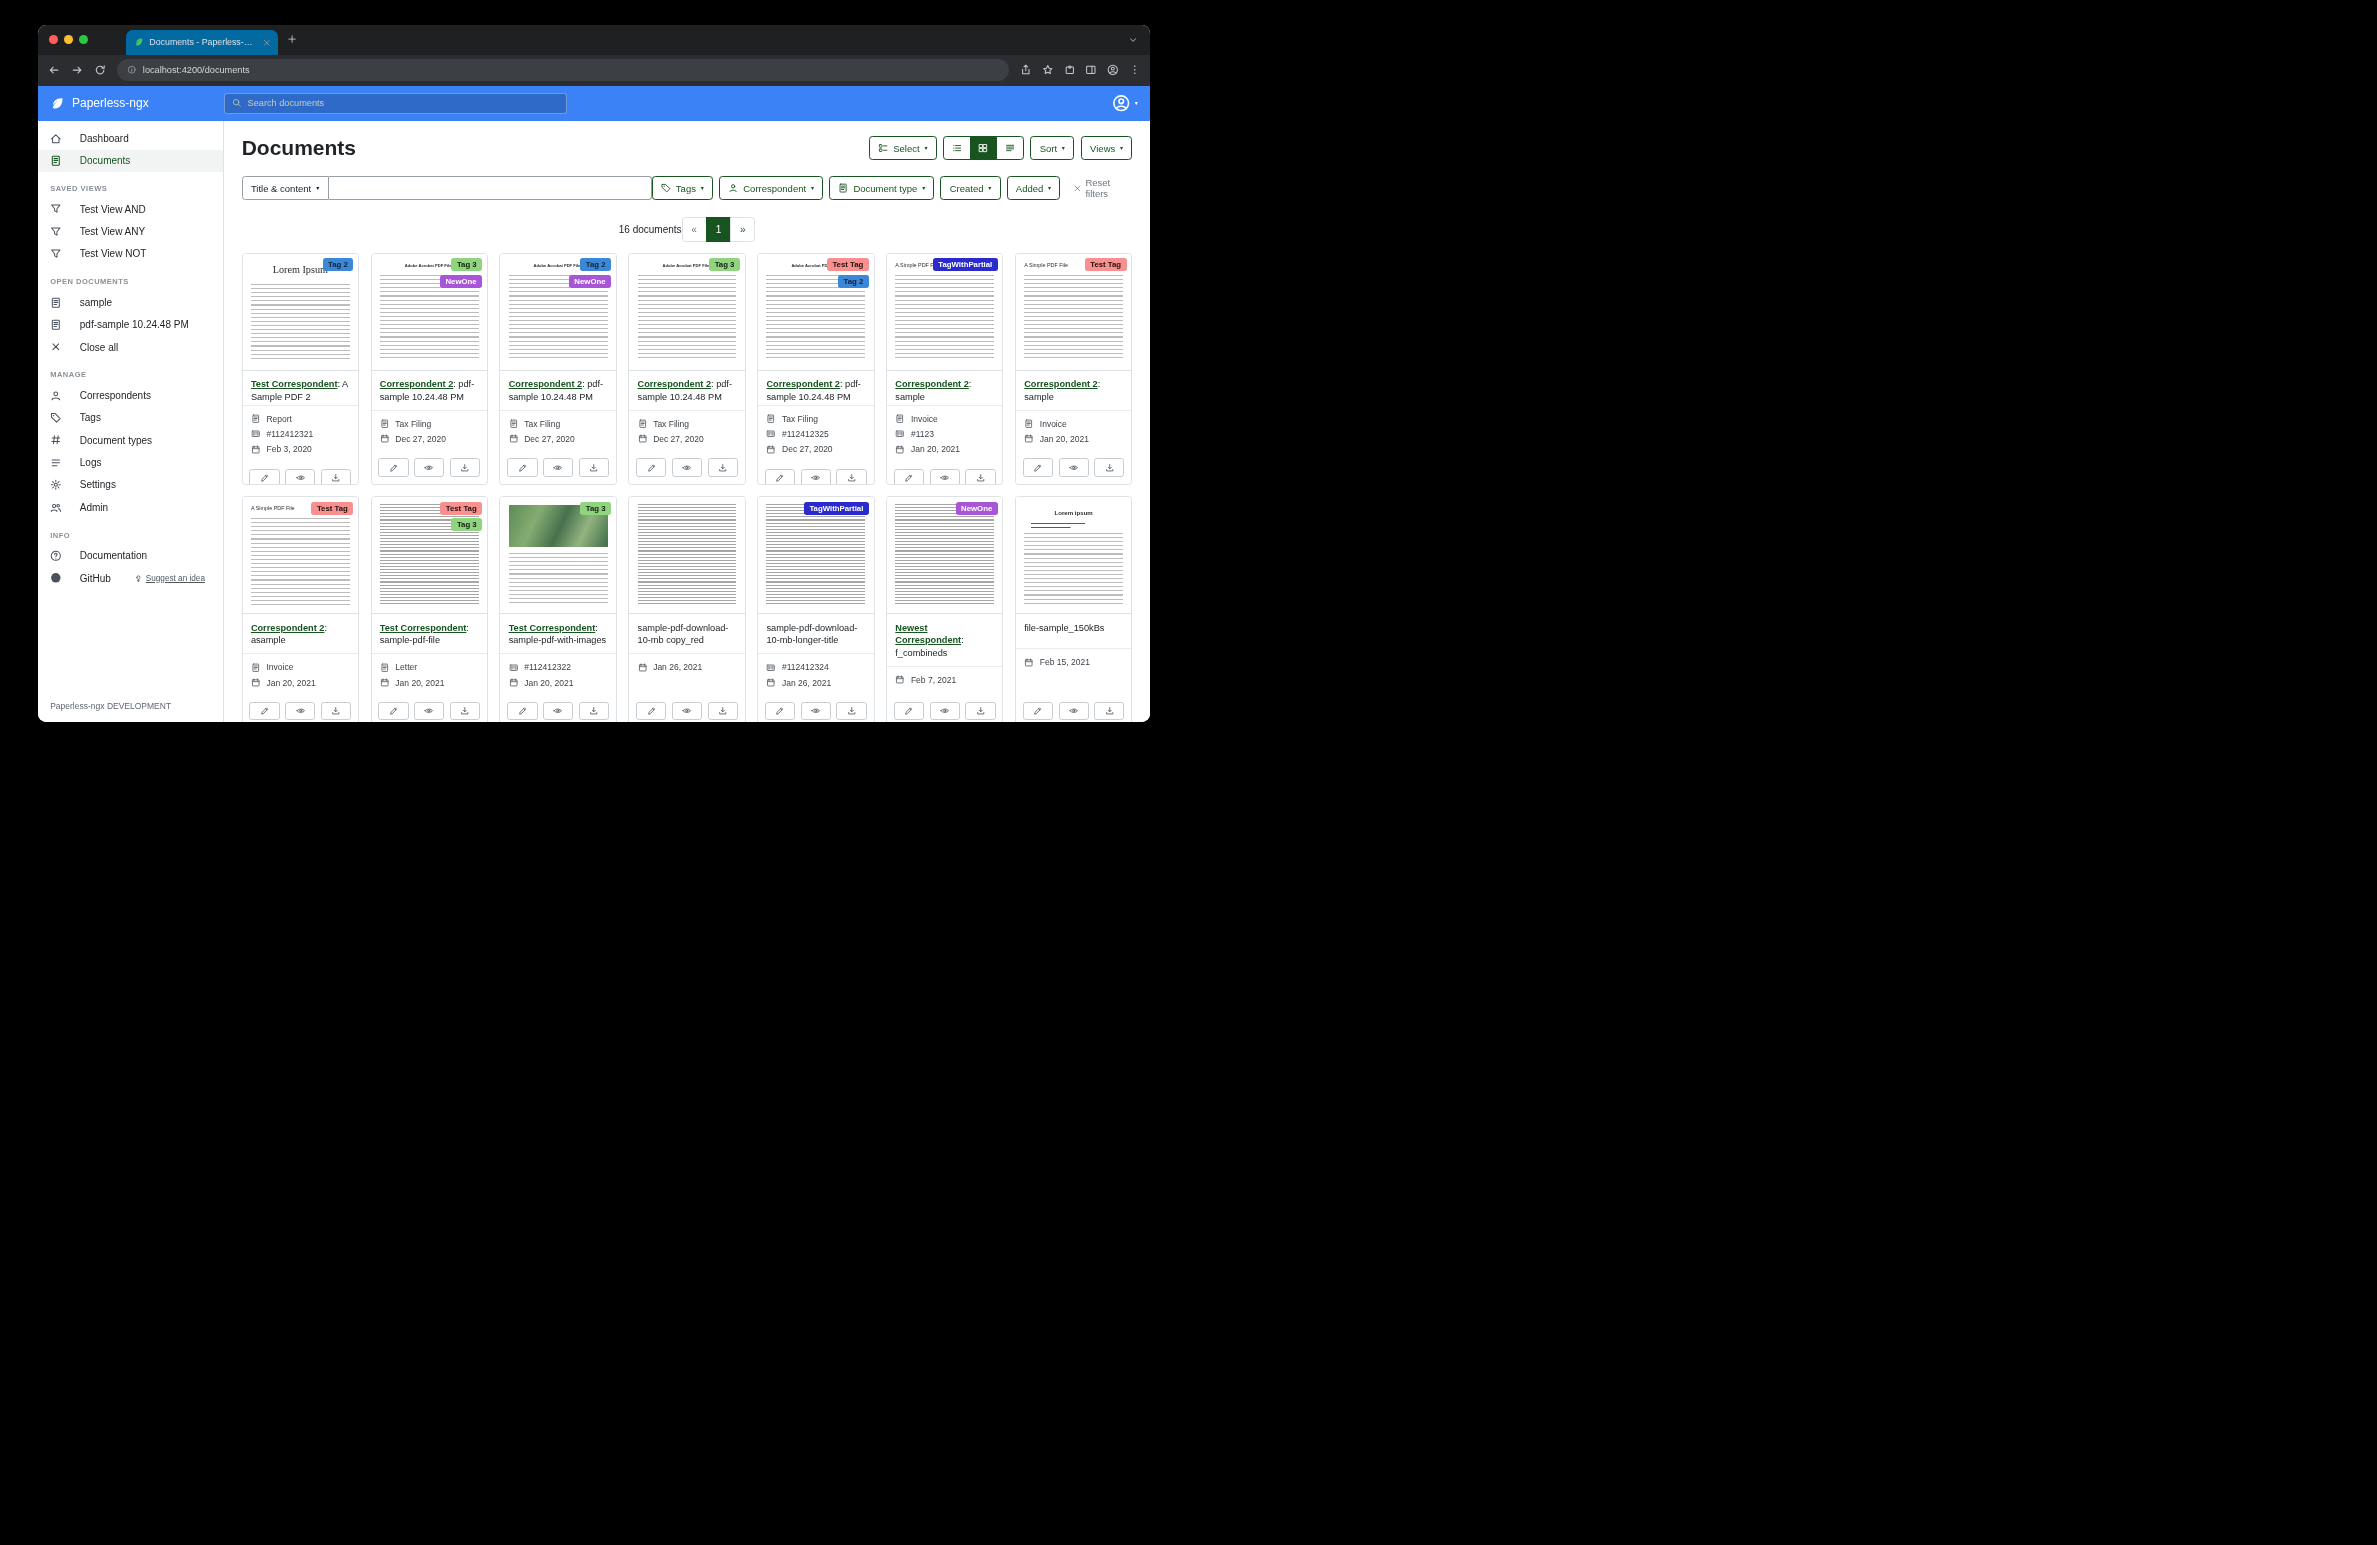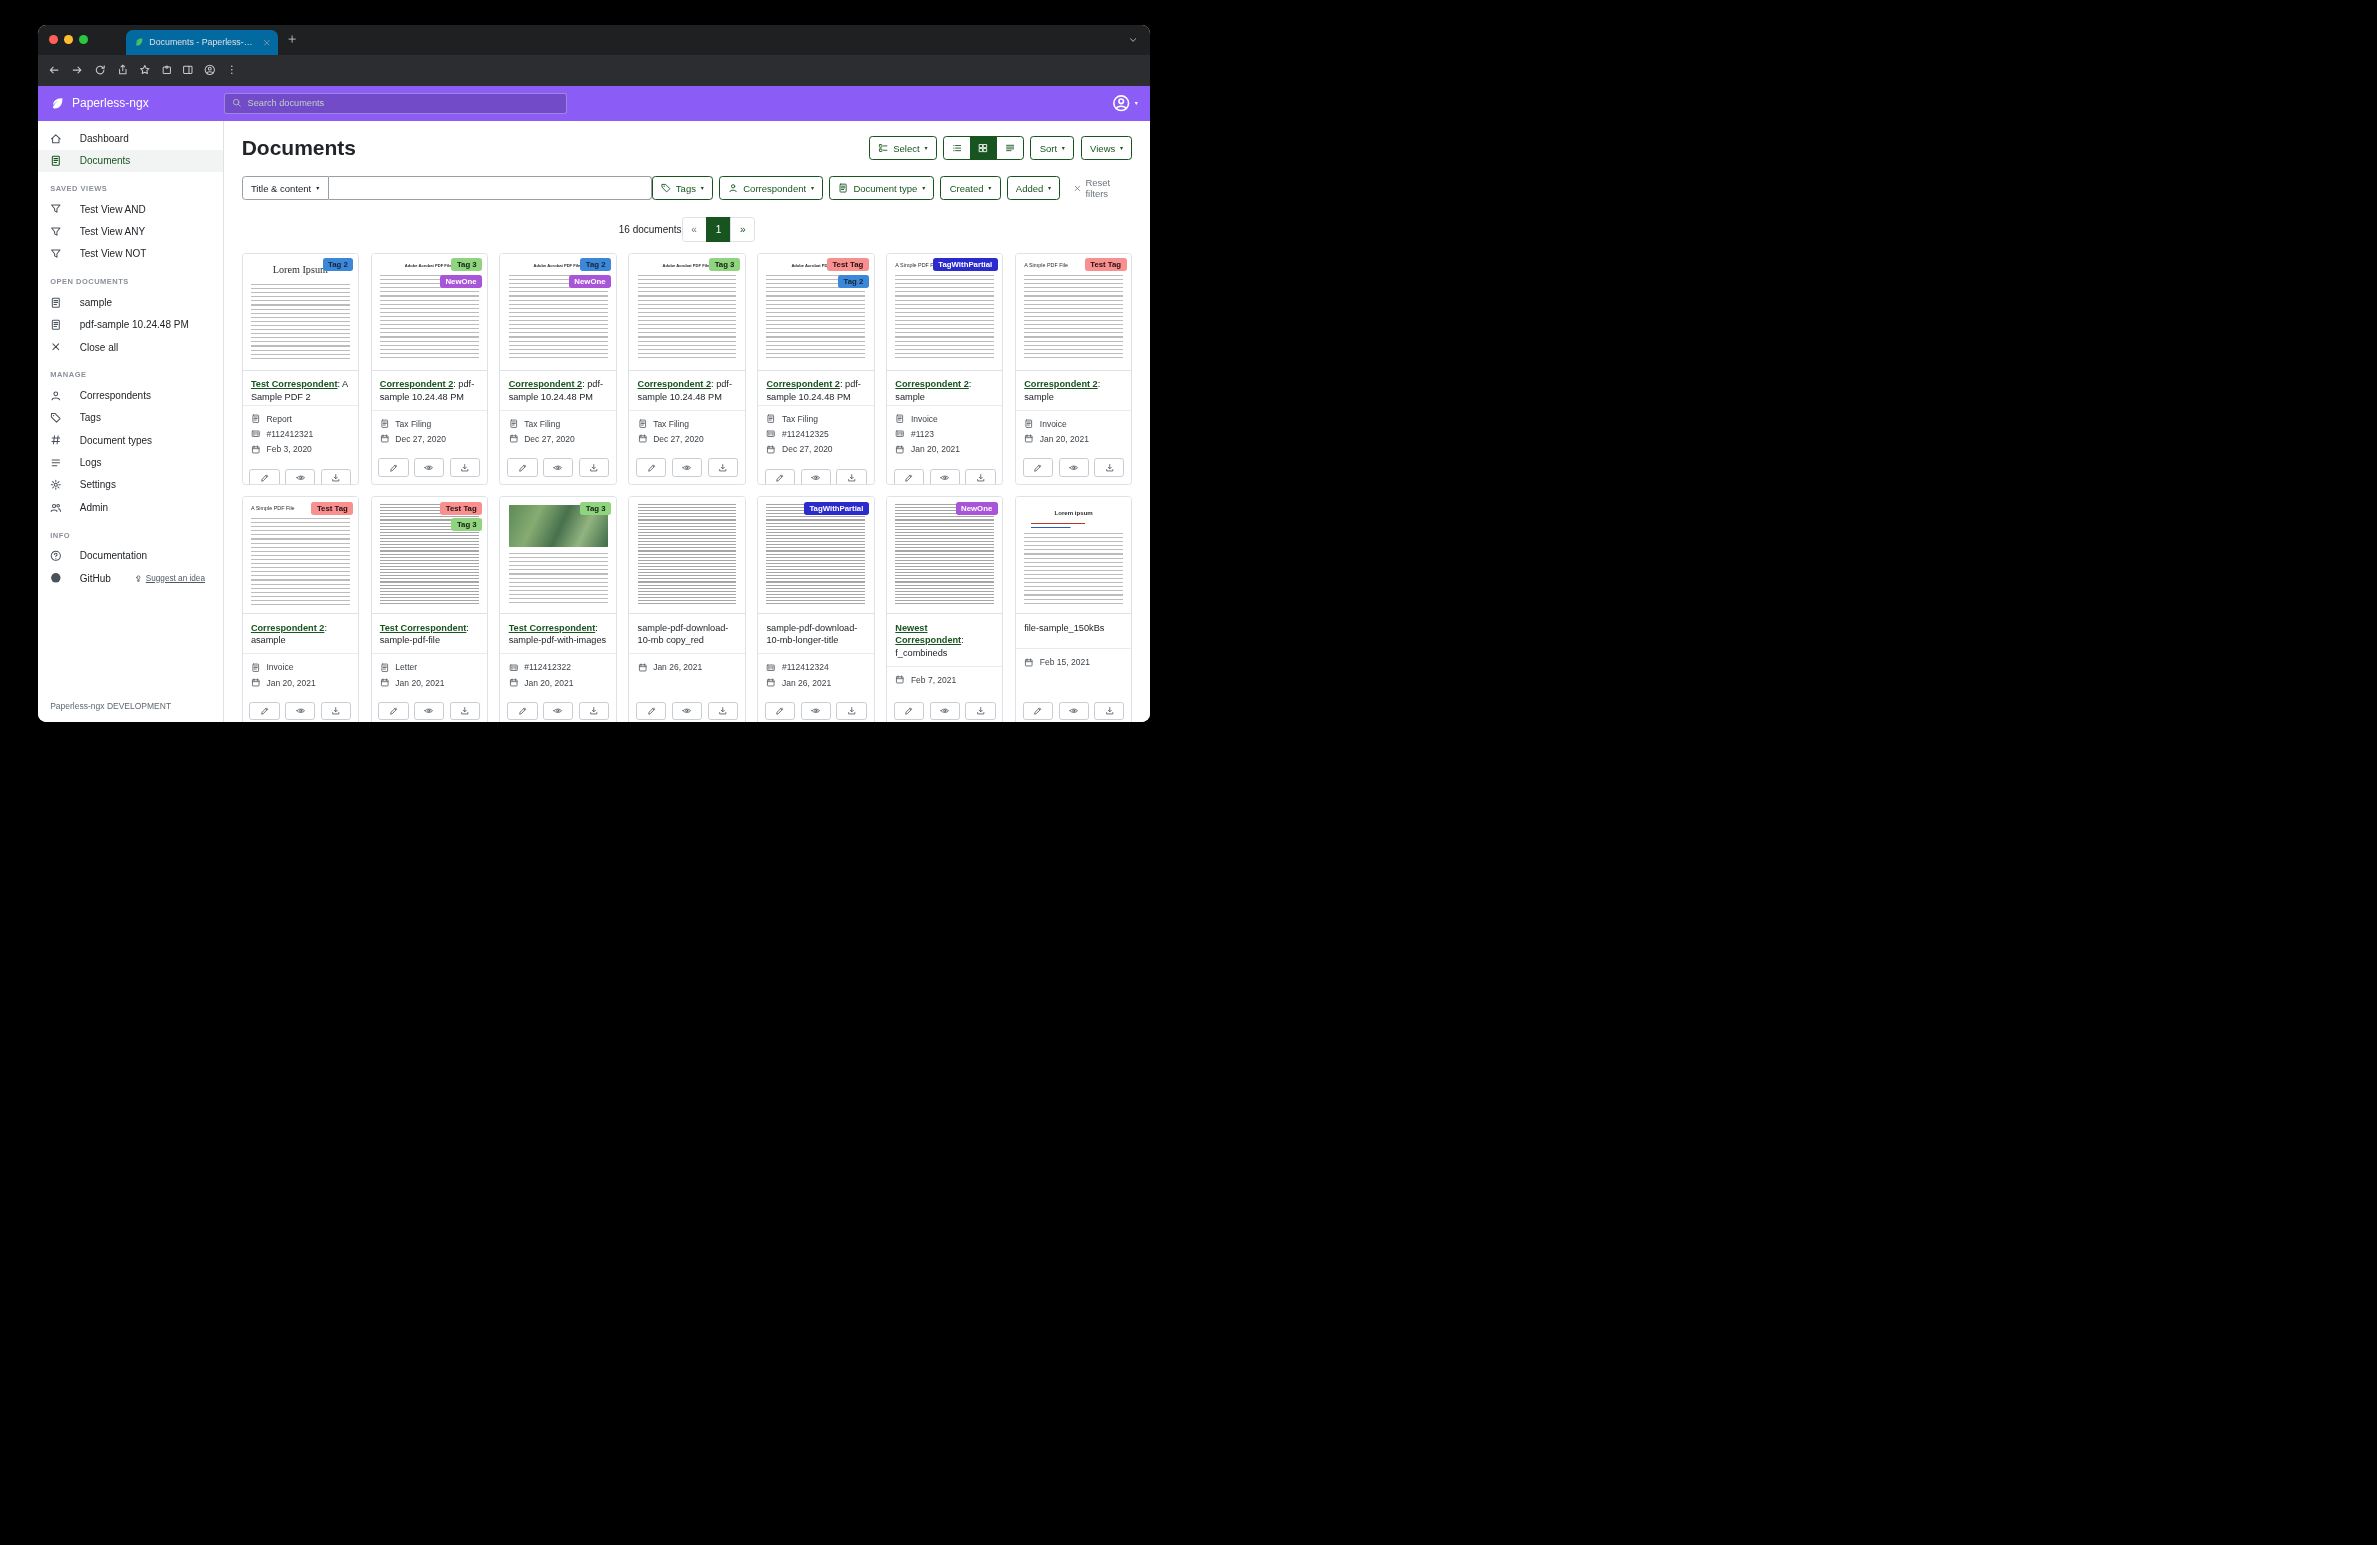--- a/index.html
+++ b/index.html
@@ -28,21 +28,21 @@
   .toolbar { height:31px; background:#2b2d30; display:flex; align-items:center;
     padding:0 9.5px; gap:11px; flex:0 0 auto; }
   .nav-icon { width:12.2px; height:12.2px; color:#c7cacd; }
   .omnibox { flex:1; height:22px; background:#3c3f43; border-radius:11px; display:flex;
     align-items:center; padding:0 9.5px; gap:6.8px; color:#d5d7da; font-size:9.2px; }
   .omnibox .icon { width:9.5px; height:9.5px; color:#9aa0a6; }
   .tb-right { display:flex; align-items:center; gap:10.2px; }
   .tb-right .icon { width:11.6px; height:11.6px; color:#c7cacd; }
 
   
-  .appheader { height:35px; background:#8b5cf6; display:flex; align-items:center;
+  .appheader { height:35px; background:#3b82f6; display:flex; align-items:center;
     padding:0 12.2px; flex:0 0 auto; }
   .brand { display:flex; align-items:center; gap:6.8px; color:#fff; font-size:12px; width:174px; }
   .brand .icon { width:15px; height:15px; color:#fff; }
   .searchbox { width:343px; height:21px; background:rgba(0,0,0,.18);
     border:0.7px solid rgba(255,255,255,.32); border-radius:2.7px; display:flex; align-items:center;
     gap:6.1px; padding:0 6.8px; color:#cfd8cf; }
   .searchbox .icon { width:9.5px; height:9.5px; color:#b9c6ba; }
   .searchbox input { background:transparent; border:none; outline:none; color:#e7ece7;
     font-size:9.2px; width:100%; font-family:inherit; }
   .searchbox input::placeholder { color:#c2cfc3; }
@@ -192,20 +192,30 @@
     <span class="icon nav-icon">
         <svg viewBox="0 0 16 16">
           <path d="M3 8h10M9.2 4.2 13 8l-3.8 3.8"></path>
         </svg>
       </span>
     <span class="icon nav-icon">
         <svg viewBox="0 0 16 16">
           <path d="M13 8A5 5 0 1 1 11.4 4.3M13.4 2.4v3h-3"></path>
         </svg>
       </span>
+    <div class="omnibox">
+      <span class="icon">
+          <svg viewBox="0 0 16 16">
+            <circle cx="8" cy="8" r="5.8"></circle>
+            <path d="M8 7.2v3.6"></path>
+            <circle cx="8" cy="5" r=".7" fill="currentColor" stroke="none"></circle>
+          </svg>
+        </span>
+      <span class="url">localhost:4200/documents</span>
+    </div>
     <div class="tb-right">
       <span class="icon">
           <svg viewBox="0 0 16 16">
             <path d="M8 1.8v7.4M5.5 4 8 1.6 10.5 4M3.6 7.2v6.2h8.8V7.2"></path>
           </svg>
         </span>
       <span class="icon">
           <svg viewBox="0 0 16 16">
             <path d="M8 2.2l1.8 3.6 4 .6-2.9 2.8.7 4L8 11.3l-3.6 1.9.7-4L2.2 6.4l4-.6z"></path>
           </svg>

